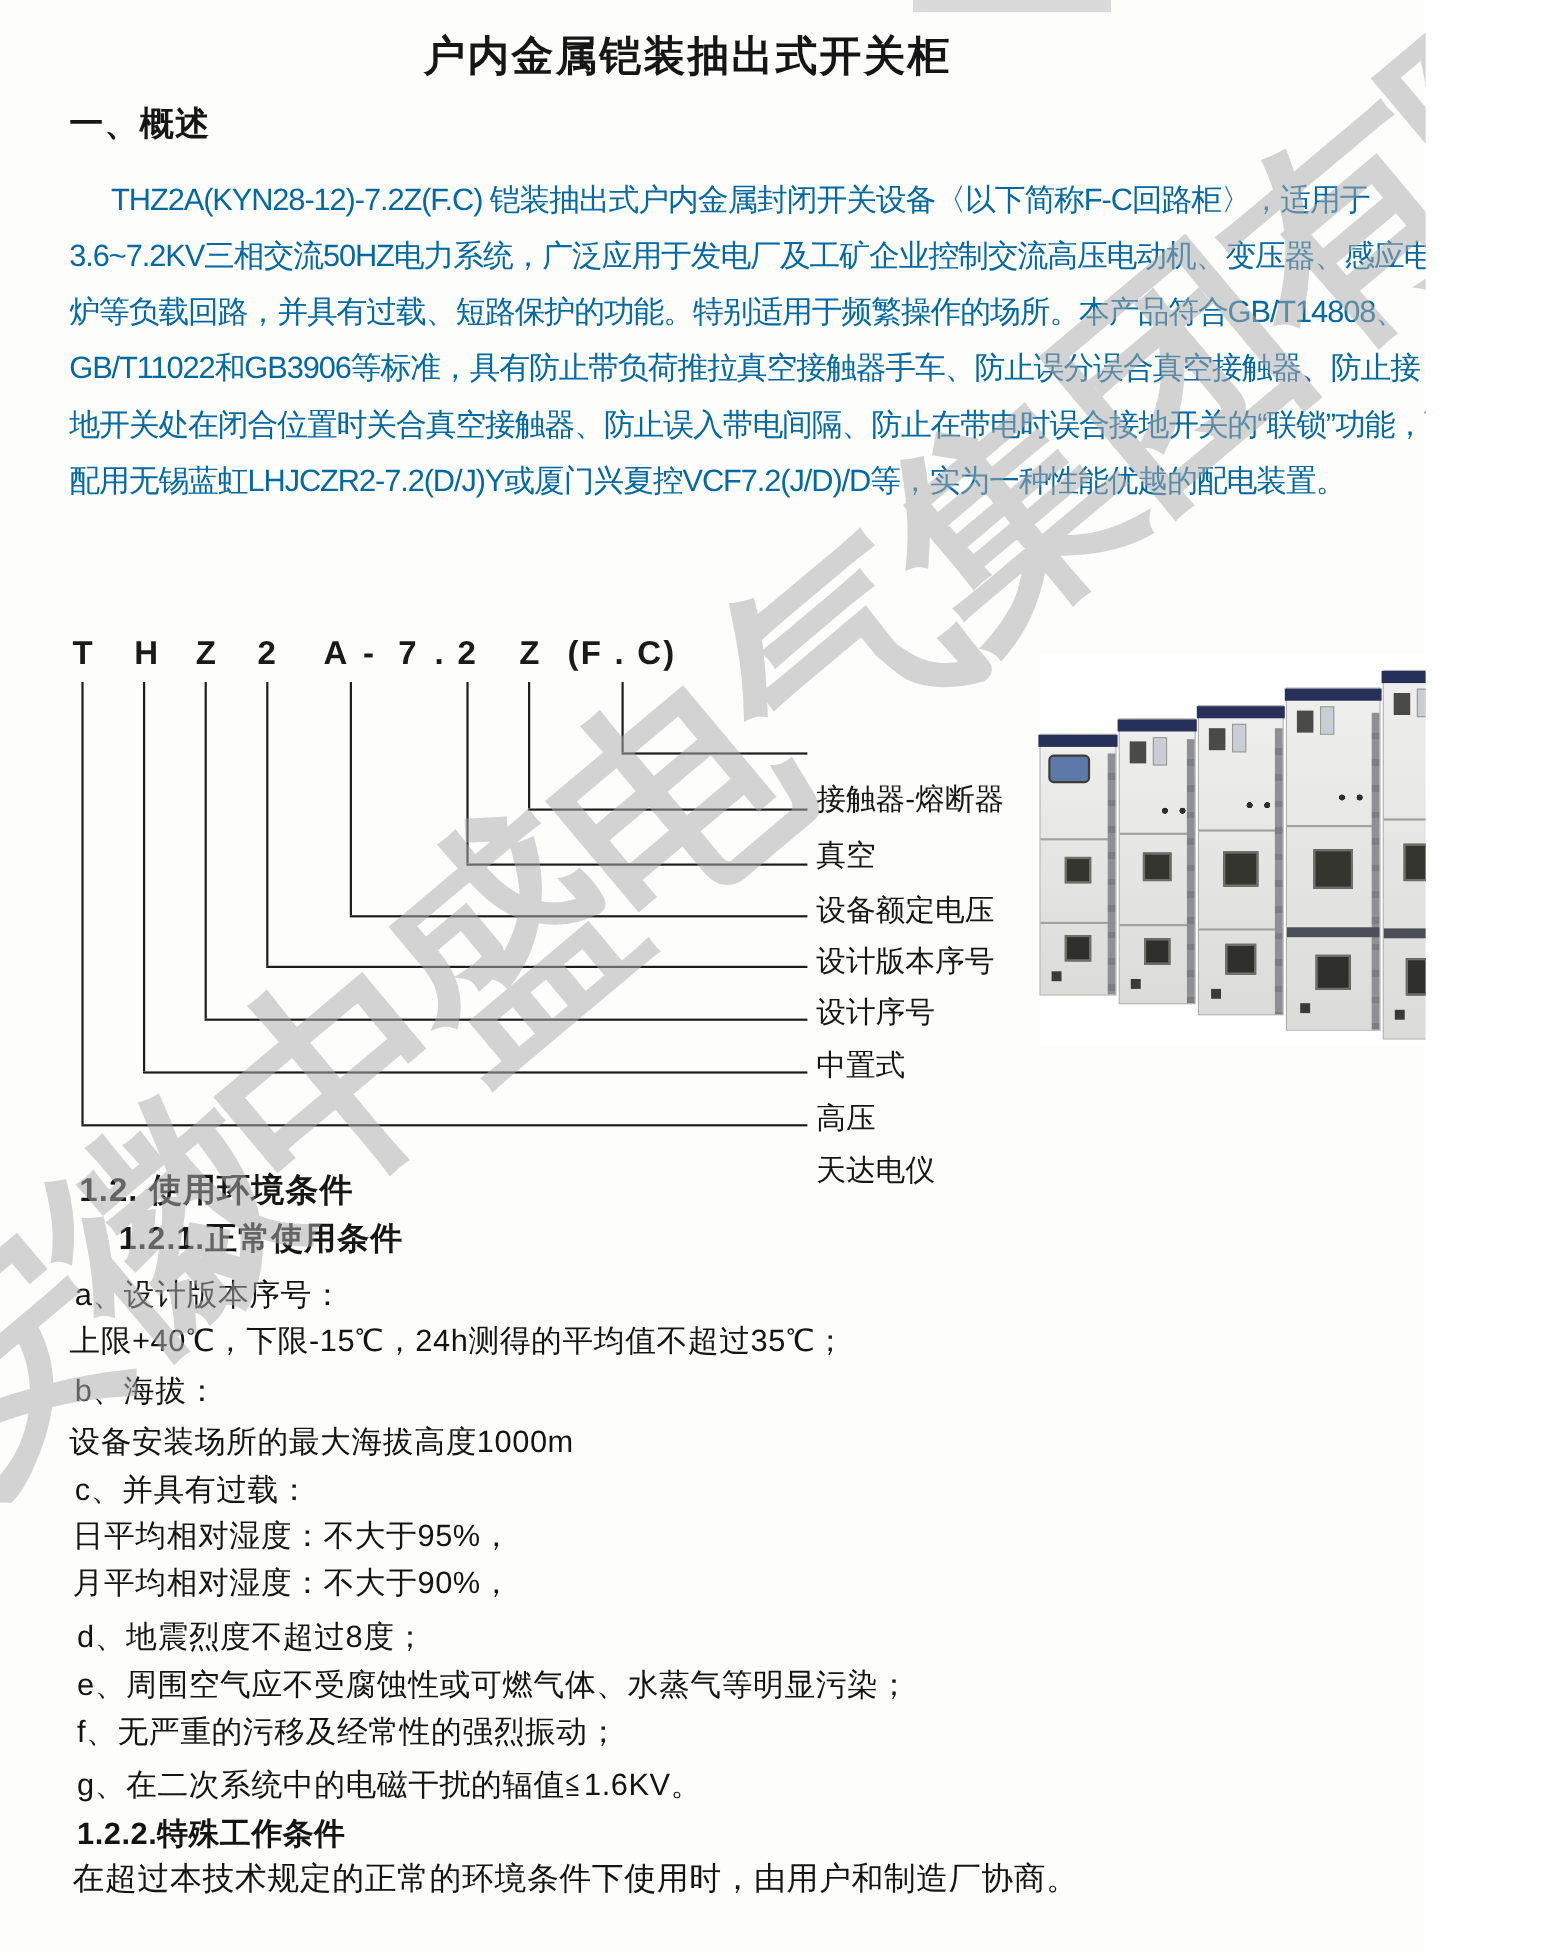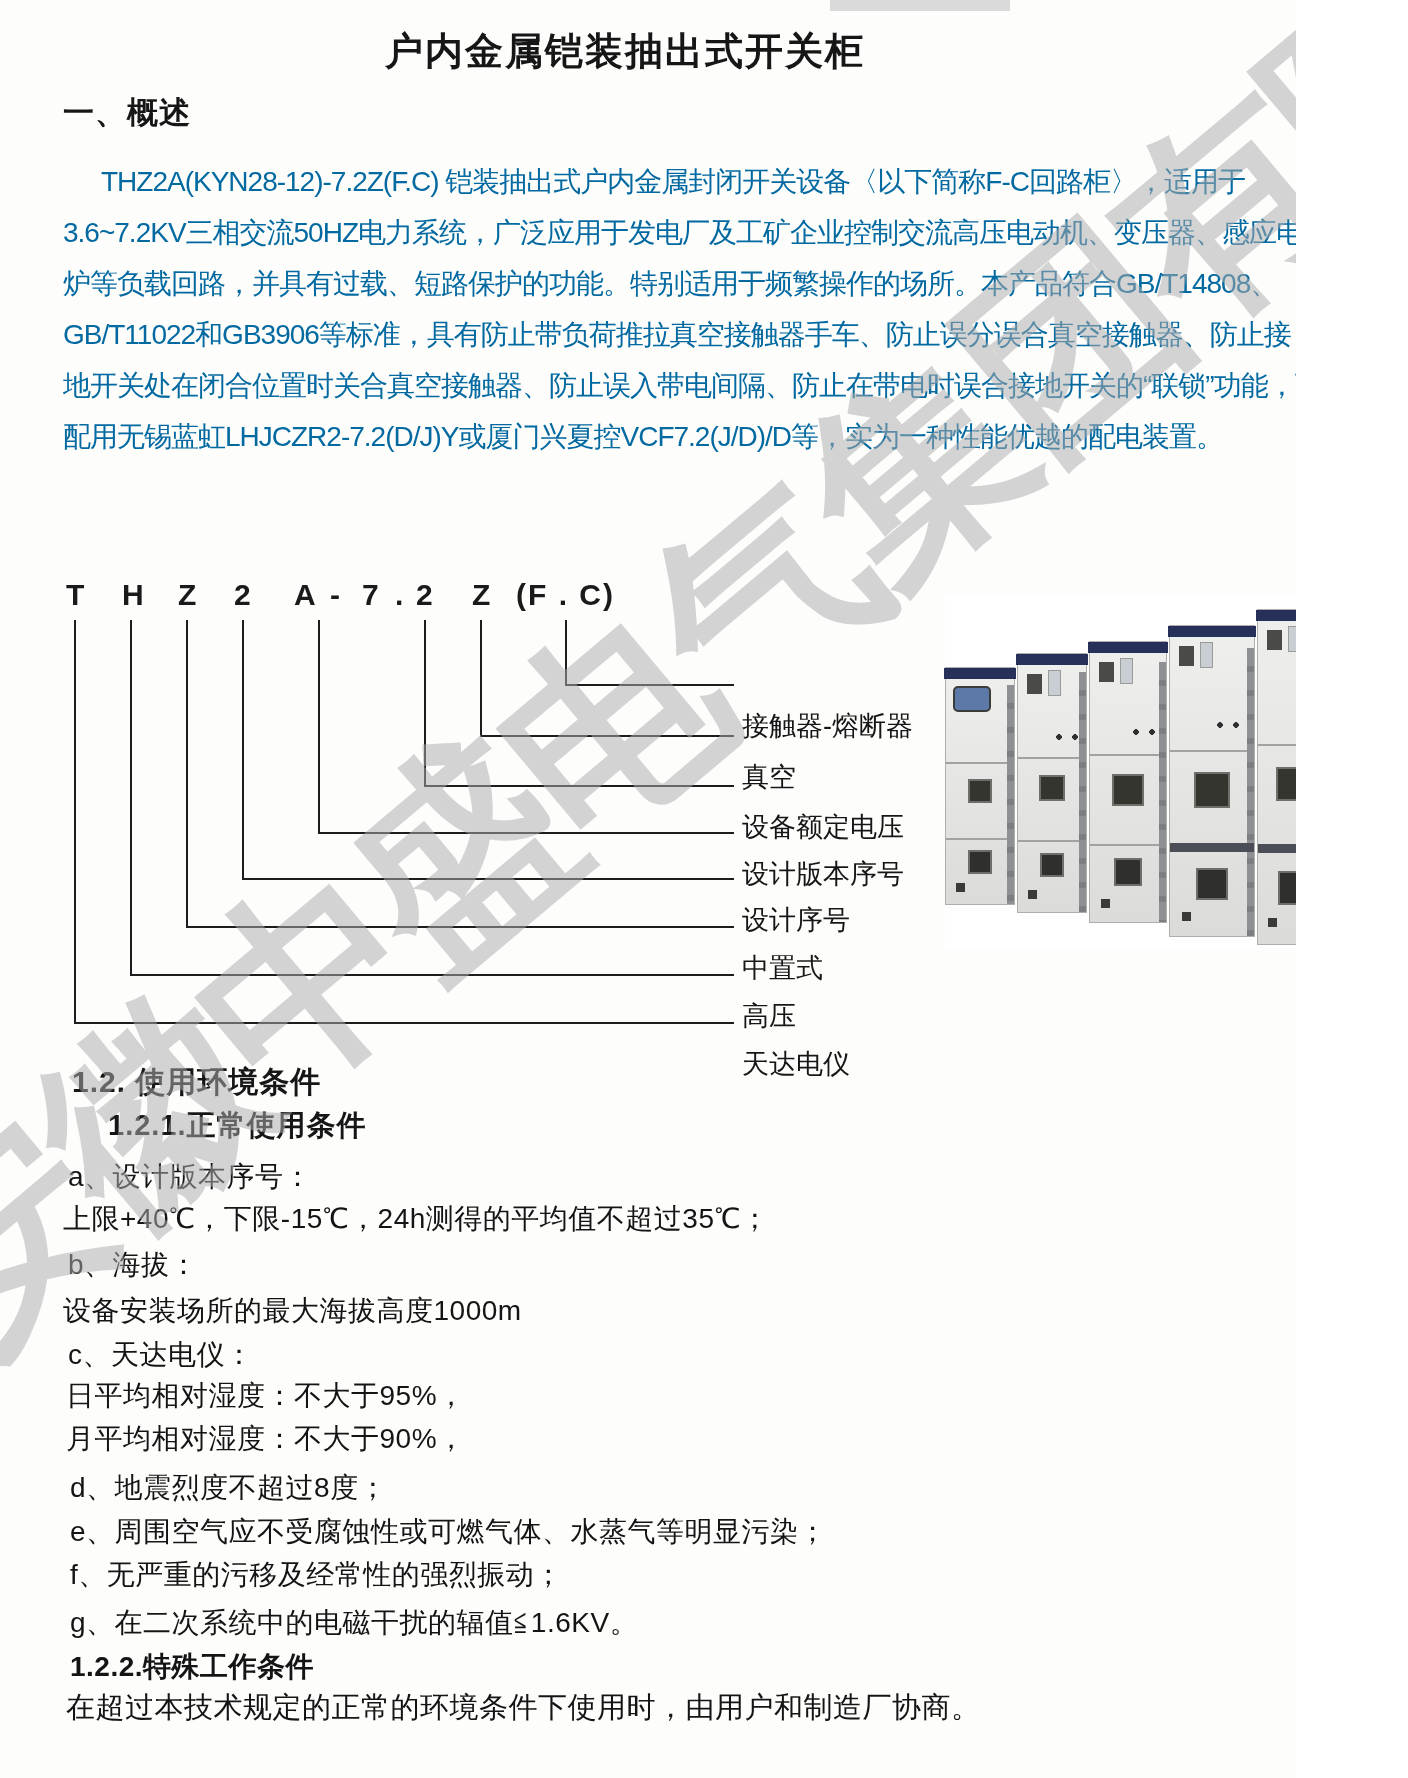--- a/index.html
+++ b/index.html
@@ -163,21 +163,21 @@
   <div class="artifact-line" style="left:1318px; top:642px; width:3px; height:100px;"></div>
   <div class="artifact-line" style="left:1318px; top:840px; width:3px; height:28px;"></div>
 
   <div class="abs h2" style="left:72px; top:1062px;">1.2.  使用环境条件</div>
   <div class="abs h2" style="left:72px; top:1106px; font-size:29px;margin-left:36px;">1.2.1.正常使用条件</div>
 
   <div class="abs cond-line" style="left:68px; top:1158px;">a、设计版本序号：</div>
   <div class="abs cond-line" style="left:63px; top:1200px;">上限+40℃，下限-15℃，24h测得的平均值不超过35℃；</div>
   <div class="abs cond-line" style="left:68px; top:1246px;">b、海拔：</div>
   <div class="abs cond-line" style="left:63px; top:1292px;">设备安装场所的最大海拔高度1000m</div>
-  <div class="abs cond-line" style="left:68px; top:1336px;">c、天达电仪：</div>
+  <div class="abs cond-line" style="left:68px; top:1336px;">c、并具有过载：</div>
   <div class="abs cond-line" style="left:66px; top:1377px;">日平均相对湿度：不大于95%，</div>
   <div class="abs cond-line" style="left:66px; top:1420px;">月平均相对湿度：不大于90%，</div>
   <div class="abs cond-line" style="left:70px; top:1469px;">d、地震烈度不超过8度；</div>
   <div class="abs cond-line" style="left:70px; top:1513px;">e、周围空气应不受腐蚀性或可燃气体、水蒸气等明显污染；</div>
   <div class="abs cond-line" style="left:70px; top:1556px;">f、无严重的污移及经常性的强烈振动；</div>
   <div class="abs cond-line" style="left:70px; top:1604px;">g、在二次系统中的电磁干扰的辐值≦1.6KV。</div>
 
   <div class="abs cond-line" style="left:70px; top:1648px; font-weight:600;">1.2.2.特殊工作条件</div>
   <div class="abs cond-line" style="left:66px; top:1688px; font-size:29px;">在超过本技术规定的正常的环境条件下使用时，由用户和制造厂协商。</div>
 

